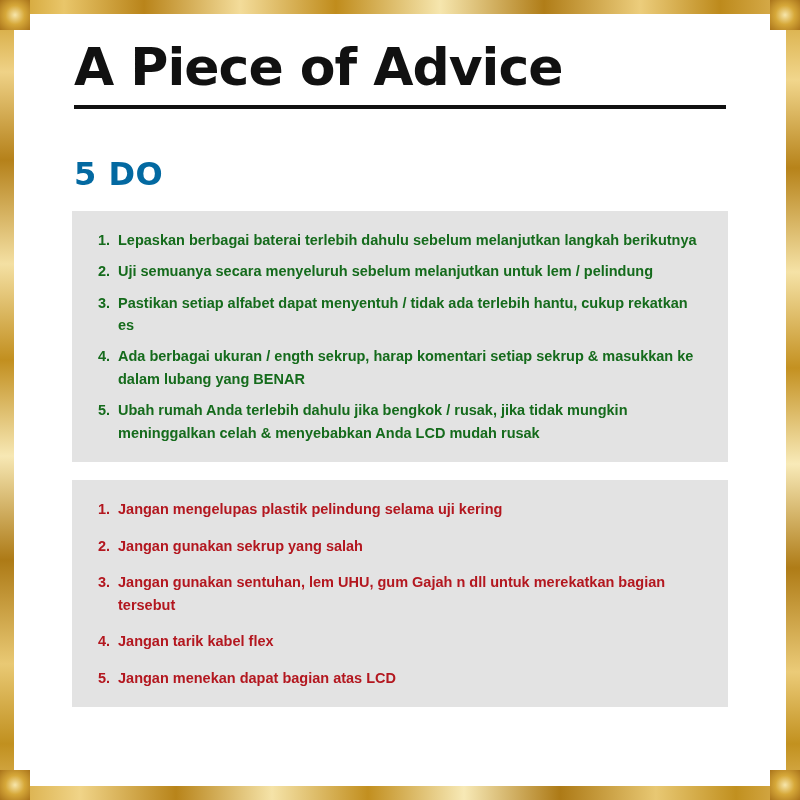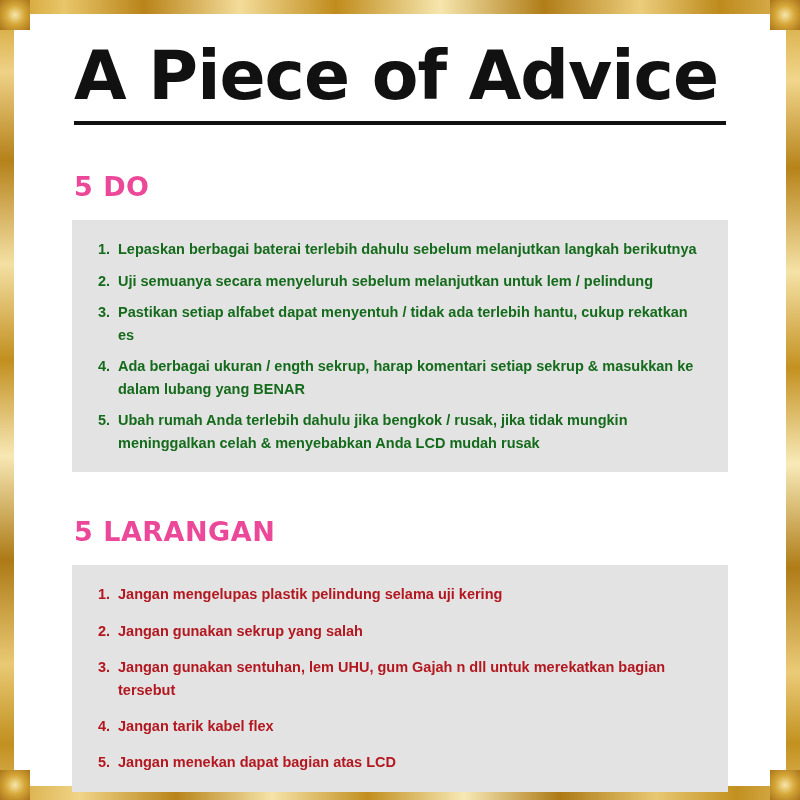--- a/index.html
+++ b/index.html
@@ -70,37 +70,37 @@
     top: 14px;
     width: 772px;
     height: 772px;
     box-sizing: border-box;
     padding: 12px 32px 0 32px;
   }
 
   .title {
     font-family: "DejaVu Sans", sans-serif;
     font-weight: bold;
-    font-size: 68px;
+    font-size: 52px;
     letter-spacing: -1px;
     color: #111111;
     margin: 14px 0 0 28px;
     line-height: 1.05;
   }
   .title-rule {
     margin: 10px 28px 0 28px;
     height: 4px;
     background: #111111;
   }
 
   .section-heading {
     font-family: "DejaVu Sans", sans-serif;
     font-weight: bold;
-    font-size: 27px;
-    color: #ec4899;
+    font-size: 32px;
+    color: #0369a1;
     margin: 0 0 0 28px;
     letter-spacing: 0.5px;
   }
   .heading-do { margin-top: 46px; }
   .heading-dont { margin-top: 44px; }
 
   .list-box {
     background: #e3e3e3;
     margin: 18px 26px 0 26px;
     padding: 18px 22px 18px 26px;
@@ -170,21 +170,20 @@
           <span class="li-num">4.</span>
           <span class="li-text">Ada berbagai ukuran / ength sekrup, harap komentari setiap sekrup &amp; masukkan ke dalam lubang yang BENAR</span>
         </li>
         <li>
           <span class="li-num">5.</span>
           <span class="li-text">Ubah rumah Anda terlebih dahulu jika bengkok / rusak, jika tidak mungkin meninggalkan celah &amp; menyebabkan Anda LCD mudah rusak</span>
         </li>
       </ul>
     </div>
 
-    <h2 class="section-heading heading-dont">5 LARANGAN</h2>
 
     <div class="list-box dont-box">
       <ul class="list dont-list">
         <li>
           <span class="li-num">1.</span>
           <span class="li-text">Jangan mengelupas plastik pelindung selama uji kering</span>
         </li>
         <li>
           <span class="li-num">2.</span>
           <span class="li-text">Jangan gunakan sekrup yang salah</span>

